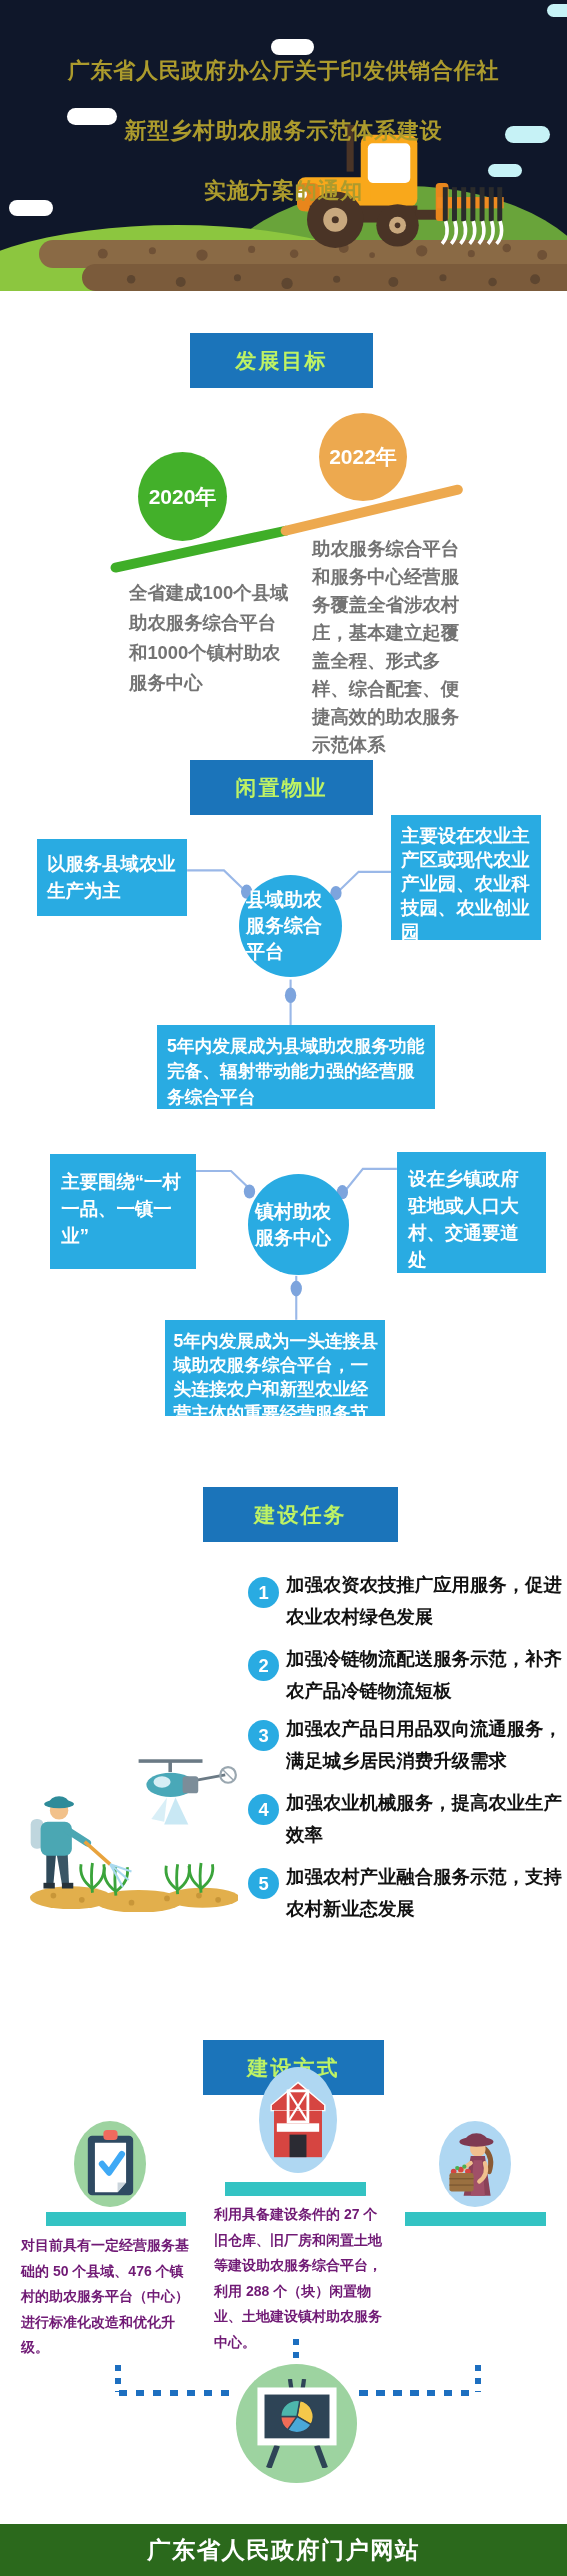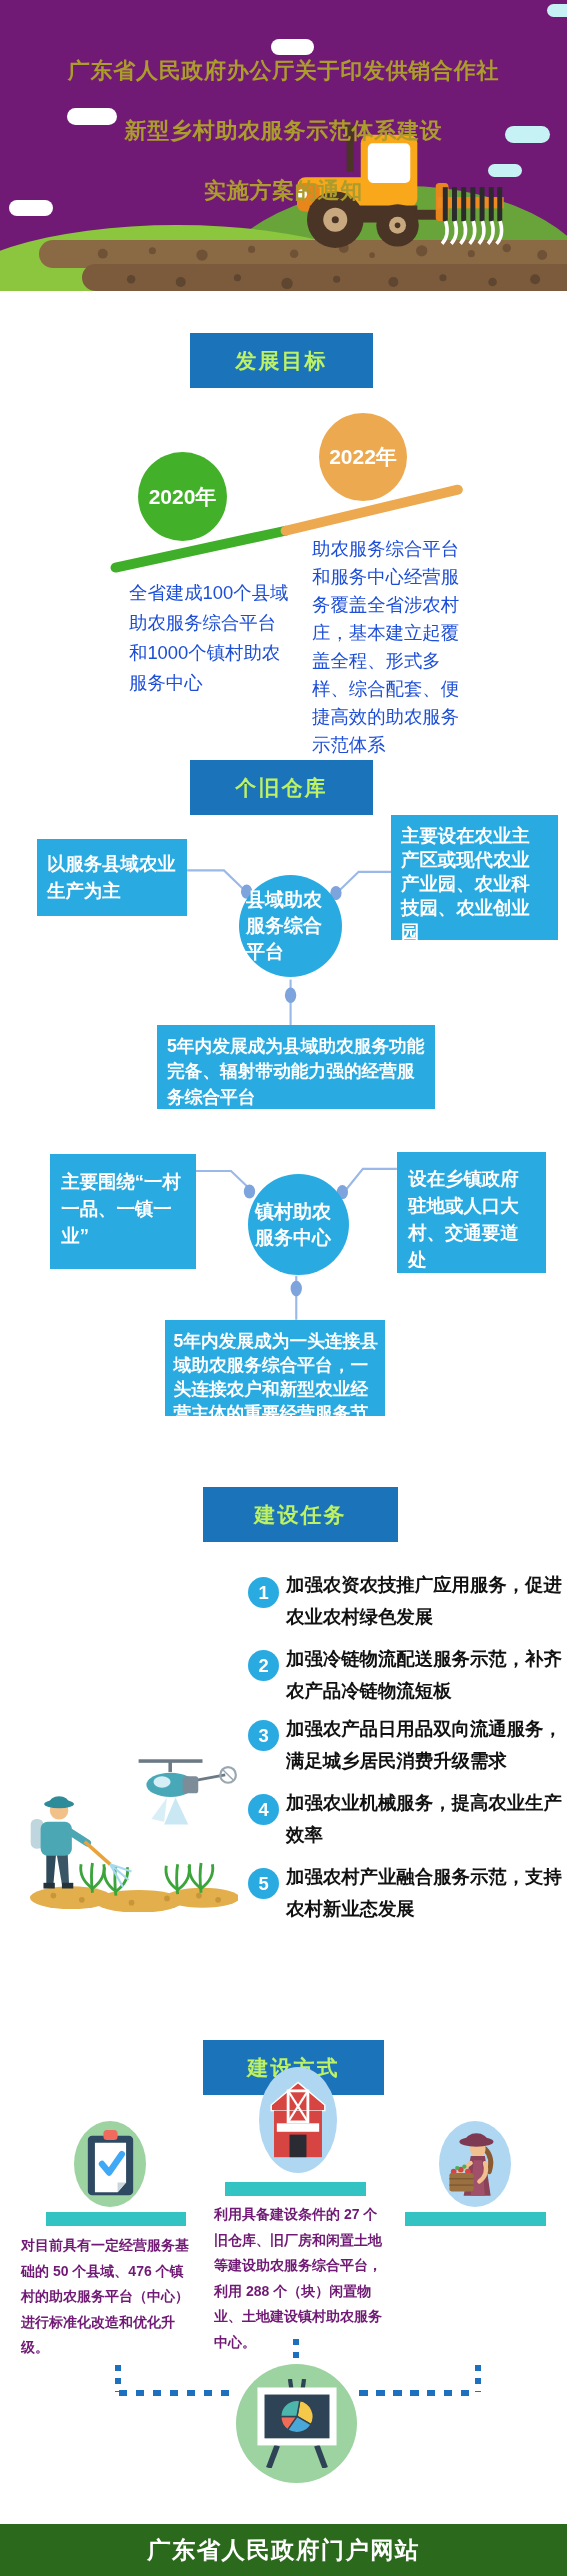--- a/index.html
+++ b/index.html
@@ -1,40 +1,40 @@
 <!DOCTYPE html>
 <html style="font-size:11.3px"><head>
 <meta charset="utf-8">
 <style>
   * { margin:0; padding:0; box-sizing:border-box; }
   body { background:#e9e9e9; font-family:"Liberation Sans","DejaVu Sans",sans-serif; }
   #page { position:relative; width:567px; height:2576px; margin:0 auto; background:#ffffff; overflow:hidden; }
   .abs { position:absolute; }
 
   
-  .hero { left:0; top:0; width:567px; height:291px; background:#701a75; overflow:hidden; }
+  .hero { left:0; top:0; width:567px; height:291px; background:#0f172a; overflow:hidden; }
   .cloud { background:#ffffff; border-radius:21px; }
   .cloud.blue { background:#C6F2F6; }
   .hill { border-radius:50%; }
   .soil-bar { background:#8A6A45; border-radius:14px 0 0 14px; }
   .soil-bar.low { background:#7B5B3B; }
   .hero-title { left:0; top:41px; width:567px; text-align:center; color:#AC9B2D;
                 font-size:22px; font-weight:bold; line-height:60px; letter-spacing:0.7px; }
 
   
   .sec-header { width:183px; height:55px; background:#1B74BA; color:#bef264;
                 font-size:21px; font-weight:bold; letter-spacing:2.1px;
                 display:flex; align-items:center; justify-content:center; }
 
   
   .goal-circle { border-radius:50%; color:#fff; font-size:21px; font-weight:600;
                  display:flex; align-items:center; justify-content:center; }
   .g2020 { background:#43B02A; }
   .g2022 { background:#EDA94F; }
-  .goal-text { color:#1d4ed8; font-size:18.4px; line-height:30px; font-weight:400; }
+  .goal-text { color:#737373; font-size:18.4px; line-height:30px; font-weight:700; }
 
   
   .map-box { background:#29ABE2; color:#ffffff; font-size:18.4px; line-height:27px; font-weight:600; }
   .map-ellipse { background:#29ABE2; border-radius:50%; color:#fff; font-size:19px;
                  line-height:26px; font-weight:600; display:flex; align-items:center;
                  justify-content:center; text-align:left; }
 
   
   .task-num { width:31px; height:31px; border-radius:50%; background:#29ABE2; color:#fff;
               font-size:18.4px; font-weight:bold; display:flex; align-items:center; justify-content:center; }
@@ -149,21 +149,21 @@
   </svg>
   <div class="abs goal-circle g2020" style="left:138px;top:452px;width:89px;height:89px;">
     <span>2020年</span>
   </div>
   <div class="abs goal-circle g2022" style="left:319px;top:413px;width:88px;height:88px;">
     <span>2022年</span>
   </div>
   <div class="abs goal-text" style="left:129px;top:578px;width:163px;">全省建成100个县域助农服务综合平台和1000个镇村助农服务中心</div>
   <div class="abs goal-text" style="left:312px;top:535px;width:155px;line-height:28px;">助农服务综合平台和服务中心经营服务覆盖全省涉农村庄，基本建立起覆盖全程、形式多样、综合配套、便捷高效的助农服务示范体系</div>
 
-  <div class="abs sec-header" style="left:190px;top:760px;">个旧仓库</div>
+  <div class="abs sec-header" style="left:190px;top:760px;">闲置物业</div>
 
   <svg class="abs" style="left:0;top:808px;" width="567" height="638" viewBox="0 1140 800 900">
     <g stroke="#9AB8E8" stroke-width="3" fill="none">
       <path d="M264 1228 L316 1228 L345 1256"></path>
       <path d="M552 1230 L506 1230 L477 1258"></path>
       <path d="M410 1382 L410 1446"></path>
       <path d="M276 1652 L326 1652 L354 1679"></path>
       <path d="M560 1649 L512 1649 L487 1680"></path>
       <path d="M418 1800 L418 1862"></path>
     </g>
@@ -171,21 +171,21 @@
       <ellipse cx="348" cy="1258" rx="8" ry="10"></ellipse>
         <ellipse cx="474" cy="1260" rx="8" ry="10"></ellipse>
       <ellipse cx="410" cy="1404" rx="8" ry="11"></ellipse>
         <ellipse cx="352" cy="1681" rx="8" ry="10"></ellipse>
       <ellipse cx="483" cy="1682" rx="8" ry="10"></ellipse>
         <ellipse cx="418" cy="1818" rx="8" ry="11"></ellipse>
     </g>
   </svg>
 
   <div class="abs map-box" style="left:37px;top:839px;width:150px;height:77px;padding:11.3px 10px;">以服务县域农业生产为主</div>
-  <div class="abs map-box" style="left:391px;top:815px;width:167px;height:125px;padding:8.5px 10px;line-height:24px;">主要设在农业主产区或现代农业产业园、农业科技园、农业创业园</div>
+  <div class="abs map-box" style="left:391px;top:815px;width:150px;height:125px;padding:8.5px 10px;line-height:24px;">主要设在农业主产区或现代农业产业园、农业科技园、农业创业园</div>
   <div class="abs map-ellipse" style="left:239px;top:875px;width:103px;height:102px;padding:7px;">县域助农服务综合平台</div>
   <div class="abs map-box" style="left:157px;top:1025px;width:278px;height:84px;padding:8.5px 5px 8.5px 10px;line-height:25.5px;font-size:17.7px;">5年内发展成为县域助农服务功能完备、辐射带动能力强的经营服务综合平台</div>
 
   <div class="abs map-box" style="left:50px;top:1154px;width:146px;height:115px;padding:14px 11.3px;">主要围绕“一村一品、一镇一业”</div>
   <div class="abs map-box" style="left:397px;top:1152px;width:149px;height:121px;padding:12.8px 11.3px;">设在乡镇政府驻地或人口大村、交通要道处</div>
   <div class="abs map-ellipse" style="left:248px;top:1174px;width:101px;height:101px;padding:7px;">镇村助农服务中心</div>
   <div class="abs map-box" style="left:165px;top:1320px;width:220px;height:96px;padding:8.5px 5.7px 8.5px 8.5px;line-height:24px;font-size:17.7px;">5年内发展成为一头连接县域助农服务综合平台，一头连接农户和新型农业经营主体的重要经营服务节点</div>
 
   <div class="abs sec-header" style="left:203px;top:1487px;width:195px;">建设任务</div>
 

